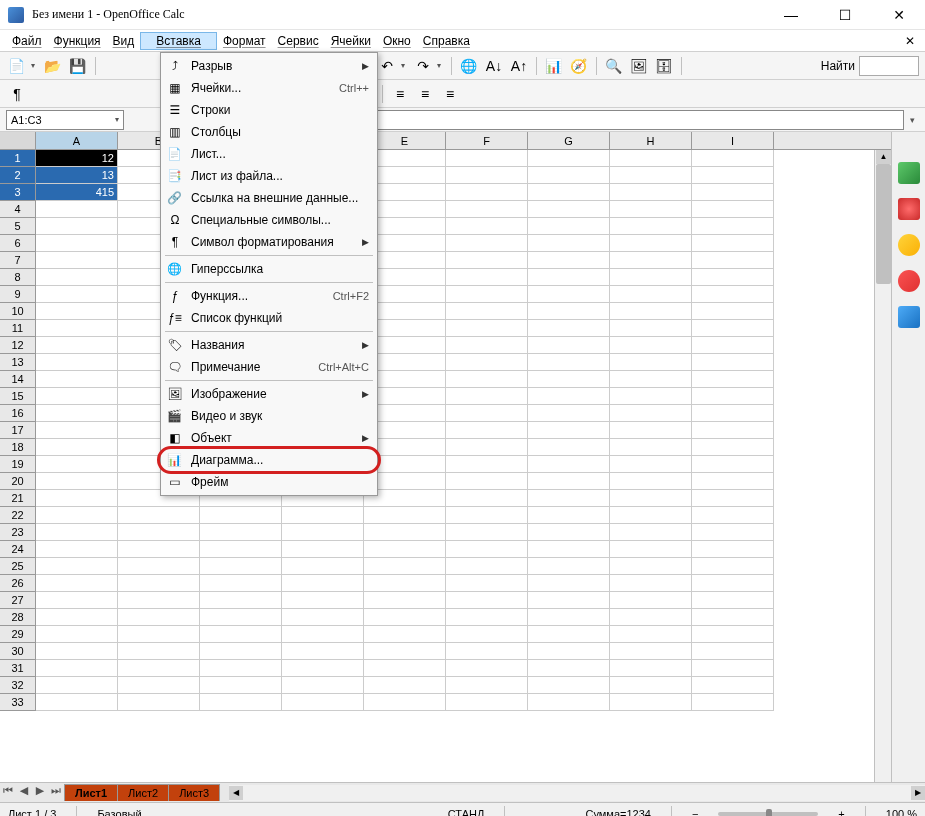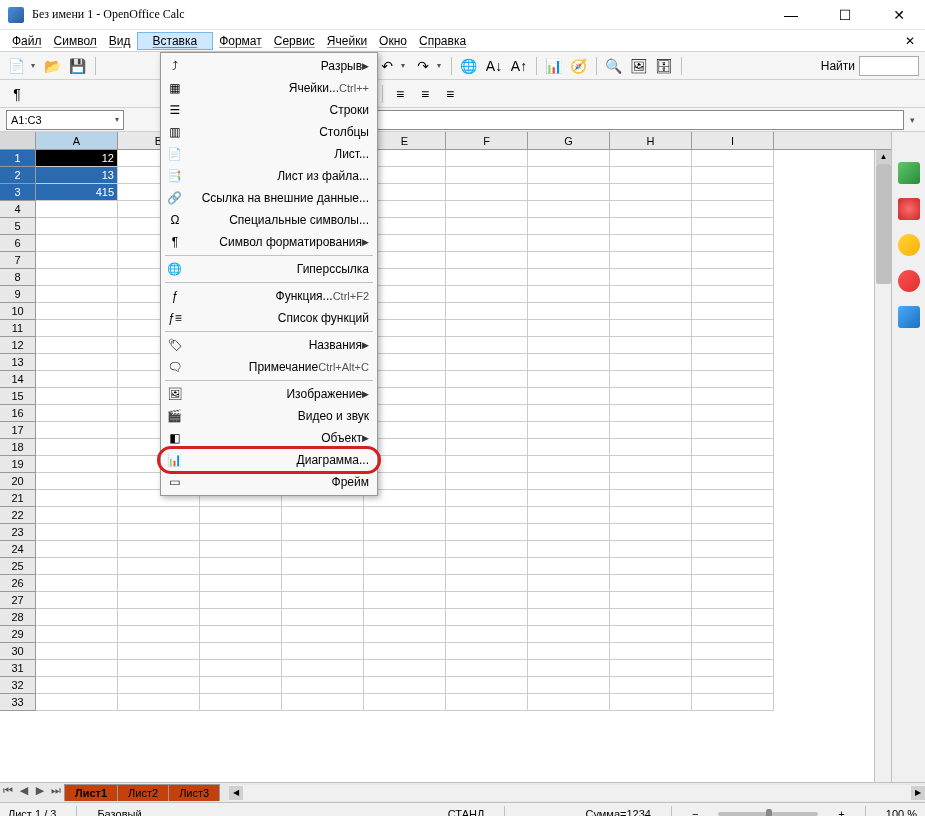--- a/index.html
+++ b/index.html
@@ -77,42 +77,42 @@
   .statusbar { height: 22px; background: #f0f0f0; border-top: 1px solid #c0c0c0; display: flex; align-items: center; font-size: 11px; padding: 0 8px; gap: 20px; }
   .status-sep { border-left: 1px solid #c0c0c0; height: 16px; }
   .statusbar .spacer { flex: 1; }
   .zoom-slider { width: 100px; height: 4px; background: #c0c0c0; position: relative; border-radius: 2px; }
   .zoom-thumb { position: absolute; left: 48px; top: -3px; width: 6px; height: 10px; background: #888; border-radius: 2px; }
 
   
   .dropdown { position: absolute; top: 52px; left: 160px; width: 218px; background: #f8f8f8; border: 1px solid #999; box-shadow: 2px 2px 6px rgba(0,0,0,0.3); z-index: 100; padding: 2px 0; }
   .dd-item { display: flex; align-items: center; height: 22px; padding: 0 8px 0 4px; font-size: 12px; cursor: pointer; }
   .dd-icon { width: 20px; height: 16px; margin-right: 6px; display: flex; align-items: center; justify-content: center; font-size: 12px; }
-  .dd-label { flex: 1; text-align: right; }
+  .dd-label { flex: 1; }
   .dd-shortcut { font-size: 11px; color: #555; }
   .dd-arrow { font-size: 9px; color: #333; }
   .dd-sep { height: 1px; background: #c0c0c0; margin: 2px 4px; }
   .dd-item.highlighted { position: relative; }
   .highlight-ring { position: absolute; border: 3px solid #d32020; border-radius: 18px; left: -4px; right: -4px; top: -3px; bottom: -3px; pointer-events: none; }
 </style>
 </head>
 <body>
 
 <div class="titlebar">
   <div class="app-icon"></div>
   <div class="title">Без имени 1 - OpenOffice Calc</div>
   <div class="win-controls">
     <div class="win-btn">—</div>
     <div class="win-btn">☐</div>
     <div class="win-btn close">✕</div>
   </div>
 </div>
 
 <div class="menubar">
-  <span id="menu-items-container"><span class="menu-item">Файл</span><span class="menu-item">Символ</span><span class="menu-item">Вид</span><span class="menu-item active">Вставка</span><span class="menu-item">Формат</span><span class="menu-item">Сервис</span><span class="menu-item">Ячейки</span><span class="menu-item">Окно</span><span class="menu-item">Справка</span></span>
+  <span id="menu-items-container"><span class="menu-item">Файл</span><span class="menu-item">Функция</span><span class="menu-item">Вид</span><span class="menu-item active">Вставка</span><span class="menu-item">Формат</span><span class="menu-item">Сервис</span><span class="menu-item">Ячейки</span><span class="menu-item">Окно</span><span class="menu-item">Справка</span></span>
   <span class="close-doc">✕</span>
 </div>
 
 <div class="toolbar-row">
   <div class="tool-btn">📄</div>
     <div class="tool-drop">▾</div>
   <div class="tool-btn">📂</div>
   <div class="tool-btn">💾</div>
   <div class="tool-sep"></div>
   <div style="width:200px"></div>

